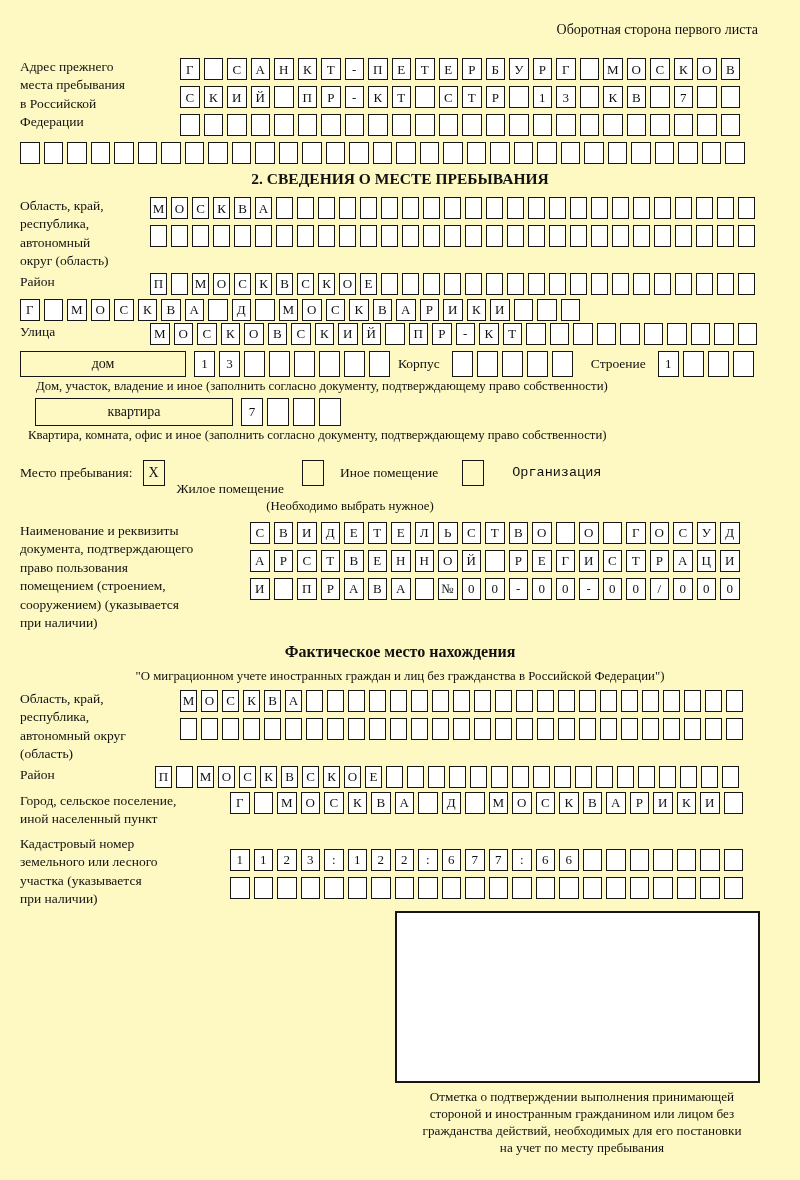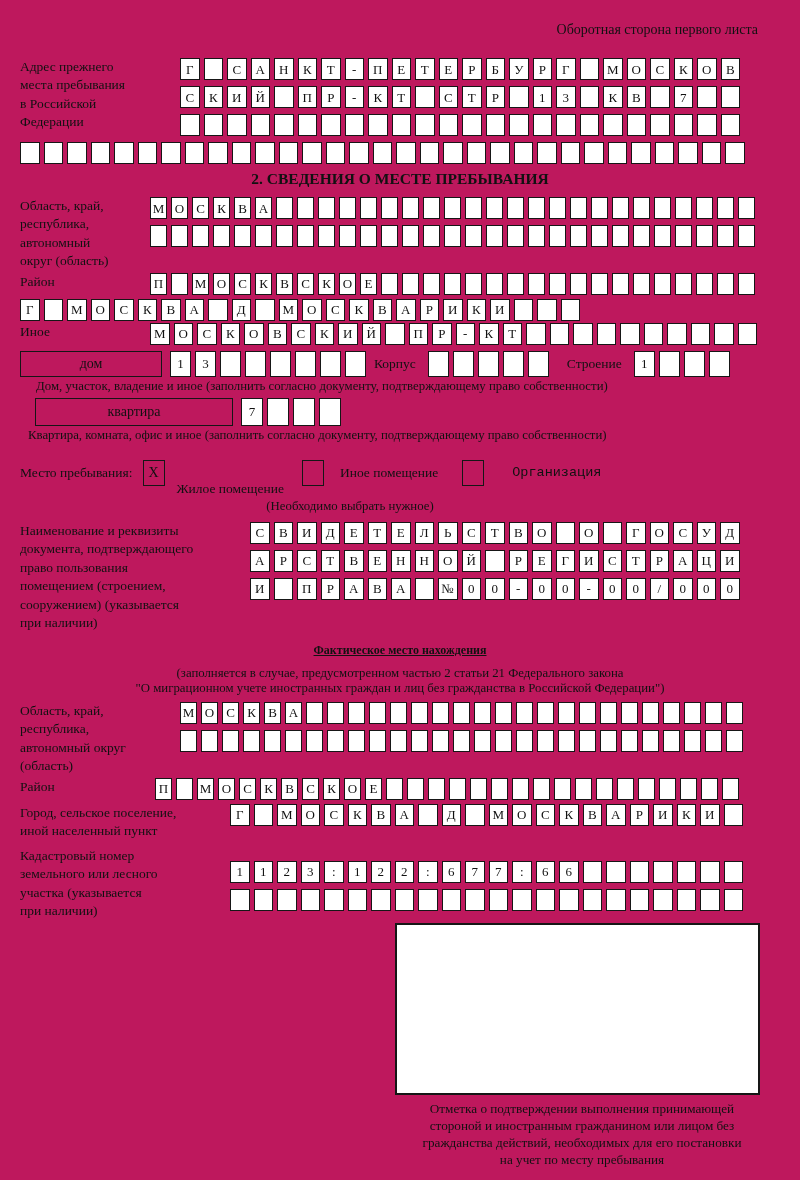--- a/index.html
+++ b/index.html
@@ -1,21 +1,21 @@
 <!DOCTYPE html>
 <html><head>
 <meta charset="utf-8">
 <style>
   html,body { margin:0; padding:0; background:#ffffff; }
   .page {
     position:relative;
     width:800px; height:1180px;
     box-sizing:border-box;
     padding:22px 20px 0 20px;
-    background:#be185d;
+    background:#fef9c3;
     color:#111;
     font-family:"Liberation Serif","DejaVu Serif",serif;
     overflow:hidden;
   }
   .top-note { text-align:right; font-size:14px; padding-right:22px; margin-bottom:20px; }
 
   .row { display:flex; align-items:flex-start; }
   .label { font-size:13.5px; line-height:1.37; white-space:pre-line; flex-shrink:0; }
   .w160 { width:160px; } .w130 { width:130px; } .w165 { width:165px; }
   .w230 { width:230px; } .w135 { width:135px; } .w210 { width:210px; }
@@ -28,28 +28,28 @@
     display:flex; align-items:center; justify-content:center;
     font-size:13px; line-height:1;
   }
   .cells.sm .cell { width:17px; }
   .cells.h26 .cell { width:21px; height:26px; }
   .cells.h28 .cell { width:22px; height:28px; }
 
   .caption { font-size:12.8px; }
   .center { text-align:center; }
   .sec-title { font-size:15.5px; font-weight:bold; text-align:center; margin:6px 0 9px 0; }
-  .sub-title { font-size:12px; font-weight:bold; text-align:center; margin:10px 0 8px 0;text-decoration:underline; }
+  .sub-title { font-size:16px; font-weight:bold; text-align:center; margin:10px 0 8px 0; }
 
   .named-box {
     box-sizing:border-box; border:1.6px solid #161616;
     display:flex; align-items:center; justify-content:center;
     font-size:14px; flex-shrink:0;
   }
-  .dom-box { width:142px; height:26px; }
+  .dom-box { width:166px; height:26px; }
   .kv-box  { width:198px; height:28px; margin-left:15px; }
 
   .inline-label { font-size:13.5px; align-self:center; }
   .checkbox {
     box-sizing:border-box; width:22px; height:26px; border:1.6px solid #161616;
     display:flex; align-items:center; justify-content:center;
     font-size:14px; flex-shrink:0;
   }
   .stay-row { display:flex; align-items:center; margin-top:6px; }
 
@@ -324,21 +324,21 @@
         <span class="cell">И</span>
         <span class="cell">К</span>
         <span class="cell">И</span>
         <span class="cell"></span>
         <span class="cell"></span>
         <span class="cell"></span>
       </div>
   </div>
 
   <div class="row mb6">
-    <div class="label w130">Иное</div>
+    <div class="label w130">Улица</div>
     <div class="cells">
         <span class="cell">М</span>
         <span class="cell">О</span>
         <span class="cell">С</span>
         <span class="cell">К</span>
         <span class="cell">О</span>
         <span class="cell">В</span>
         <span class="cell">С</span>
         <span class="cell">К</span>
         <span class="cell">И</span>
@@ -488,21 +488,20 @@
           <span class="cell">0</span>
           <span class="cell">/</span>
           <span class="cell">0</span>
           <span class="cell">0</span>
           <span class="cell">0</span>
         </div>
     </div>
   </div>
 
   <div class="sub-title">Фактическое место нахождения</div>
-  <div class="caption center">(заполняется в случае, предусмотренном частью 2 статьи 21 Федерального закона</div>
   <div class="caption center mb6">"О миграционном учете иностранных граждан и лиц без гражданства в Российской Федерации")</div>
 
   <div class="row mb2">
     <div class="label w160">Область, край,
 республика,
 автономный округ
 (область)</div>
     <div class="rows">
       <div class="cells sm">
           <span class="cell">М</span>

